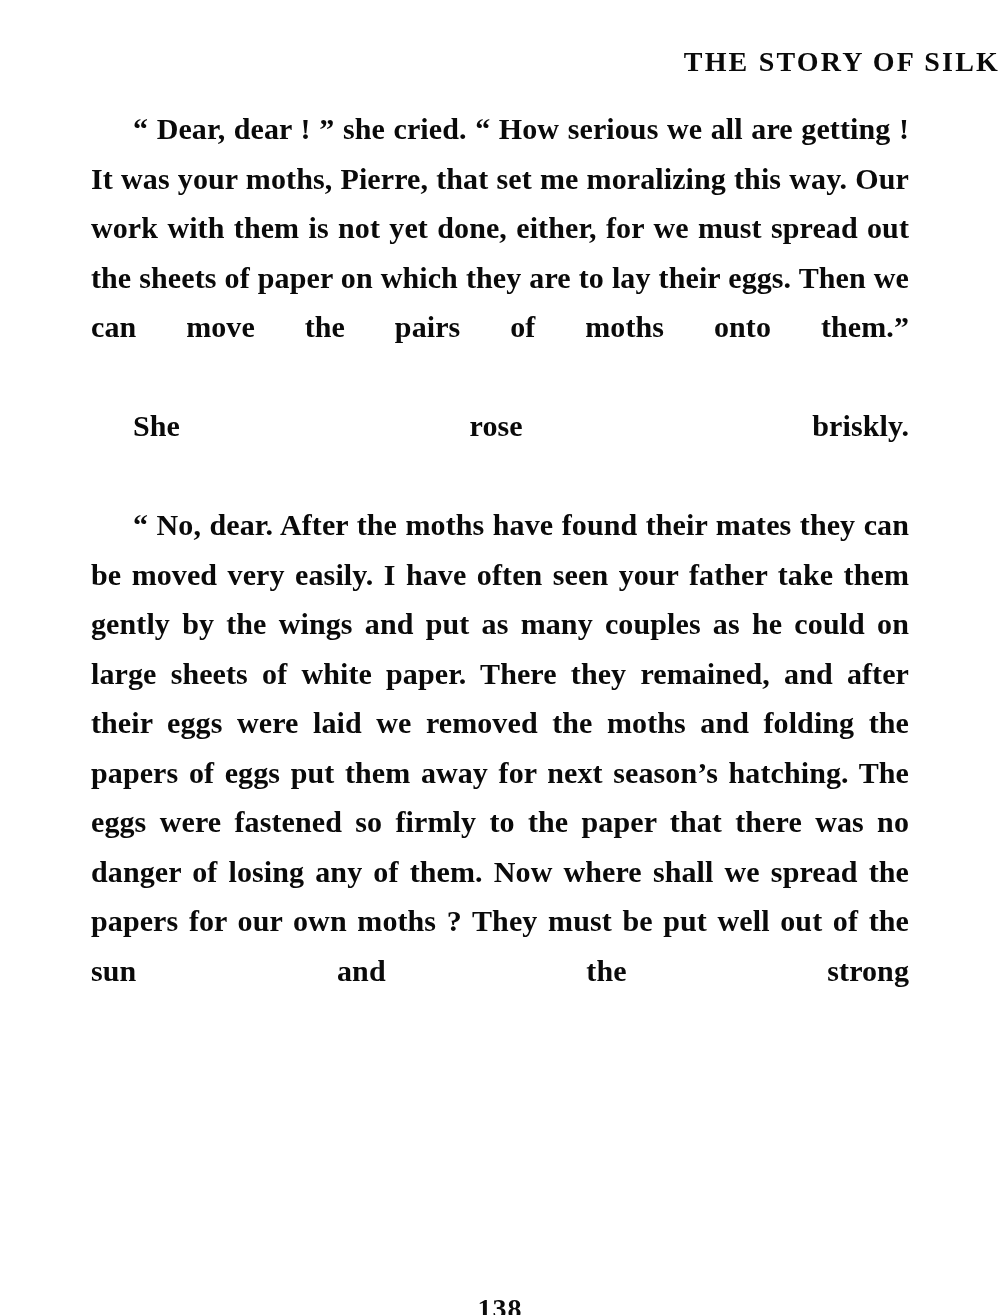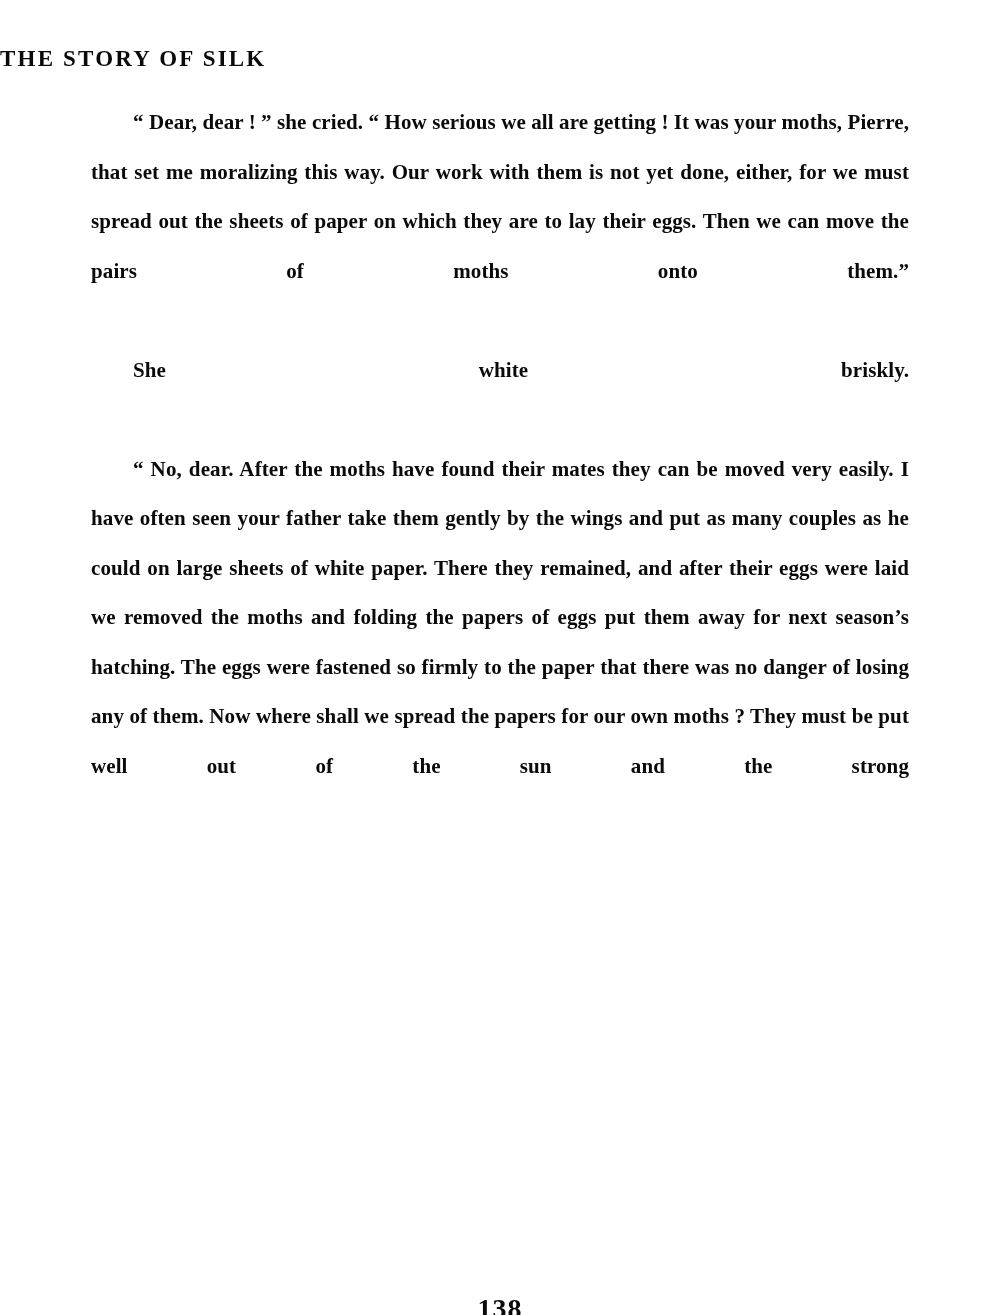--- a/index.html
+++ b/index.html
@@ -15,31 +15,31 @@
     color: #0a0a0a;
   }
   .page {
     position: relative;
     width: 1000px;
     height: 1315px;
     box-sizing: border-box;
     padding: 0;
   }
   .running-head {
-    text-align: left;
-    font-size: 23px;
+    text-align: right;
+    font-size: 28px;
     font-weight: bold;
     letter-spacing: 2.2px;
     margin: 46px 0 0 0;
     font-family: "Liberation Serif", "DejaVu Serif", serif;
   }
   .body-text {
     margin: 26px auto 0 auto;
     width: 818px;
-    font-size: 21px;
+    font-size: 30px;
     line-height: 49.5px;
     font-weight: bold;
     text-align: justify;
     text-justify: inter-word;
     letter-spacing: 0.1px;
   }
   .body-text p {
     margin: 0;
     text-indent: 42px;
   }
@@ -62,19 +62,19 @@
 </style>
 </head>
 <body>
 
 <div class="page">
 
   <h1 class="running-head">THE STORY OF SILK</h1>
 
   <div class="body-text">
     <p>“ Dear, dear ! ” she cried.   “ How serious we all are getting !   It was your moths, Pierre, that set me moralizing this way.   Our work with them is not yet done, either, for we must spread out the sheets of paper on which they are to lay their eggs.   Then we can move the pairs of moths onto them.”</p>
-    <p>She white briskly.</p>
+    <p>She rose briskly.</p>
     <p>“ No, dear.   After the moths have found their mates they can be moved very easily.   I have often seen your father take them gently by the wings and put as many couples as he could on large sheets of white paper.   There they remained, and after their eggs were laid we removed the moths and folding the papers of eggs put them away for next season’s hatching.   The eggs were fastened so firmly to the paper that there was no danger of losing any of them.   Now where shall we spread the papers for our own moths ?   They must be put well out of the sun and the strong</p>
   </div>
 
   <div class="folio">138</div>
 
 </div>
 
 </body></html>

